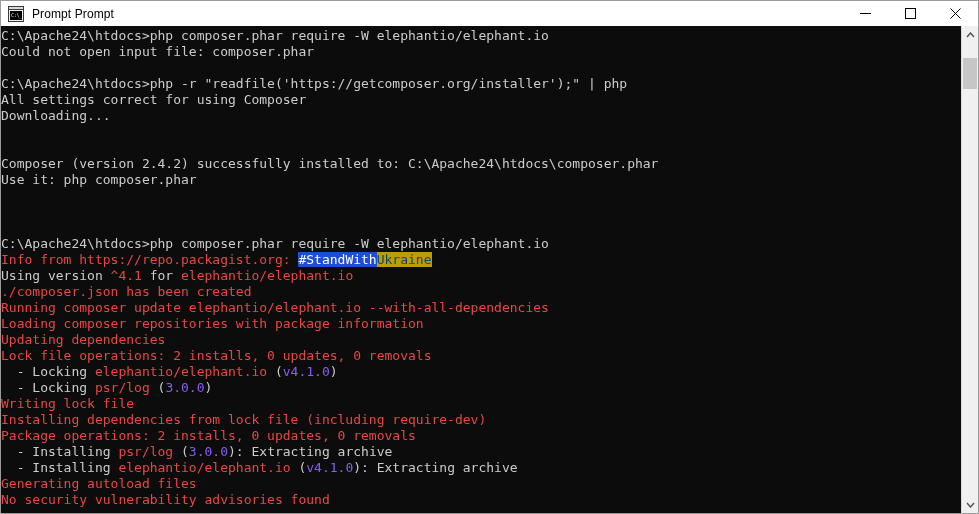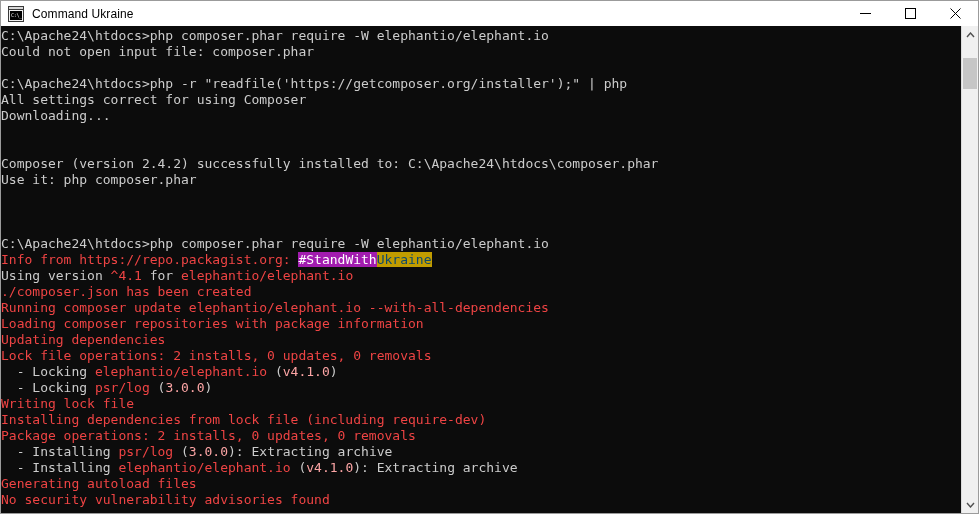--- a/index.html
+++ b/index.html
@@ -71,22 +71,22 @@
     font-family:"DejaVu Sans Mono",monospace;
     font-size:13px;
     line-height:16px;
     white-space:pre;
     color:#cccccc;
     letter-spacing:0px;
   }
   .ln{height:16px;white-space:pre;}
   .c-white{color:#cccccc;}
   .c-green{color:#ef4444;}
-  .c-yellow{color:#fca5a5;}
-  .hl-blue{background:#a21caf;color:#ffffff;}
+  .c-yellow{color:#8b5cf6;}
+  .hl-blue{background:#1d4ed8;color:#ffffff;}
   .hl-yellow{background:#c19c00;color:#0c4a6e;}
 
   
   .vscroll{
     width:17px;min-width:17px;background:#f0f0f0;
     border-left:1px solid #dcdcdc;
     box-sizing:border-box;
     display:flex;flex-direction:column;position:relative;
   }
   .vs-arrow{
@@ -103,21 +103,21 @@
 </head>
 <body>
 
 <div class="window">
 
   <div class="titlebar">
     <div class="title-icon">
       <div class="bar"></div>
       <div class="screen">C:\_</div>
     </div>
-    <span class="title-text">Command Ukraine</span>
+    <span class="title-text">Prompt Prompt</span>
 
     <div class="caption-buttons">
       <button class="cap-btn">
         <svg width="11" height="11" viewBox="0 0 11 11">
           <rect x="0" y="5" width="11" height="1" fill="#000000"></rect>
         </svg>
       </button>
       <button class="cap-btn">
         <svg width="11" height="11" viewBox="0 0 11 11">
           <rect x="0.5" y="0.5" width="10" height="10" fill="none" stroke="#000000" stroke-width="1"></rect>

